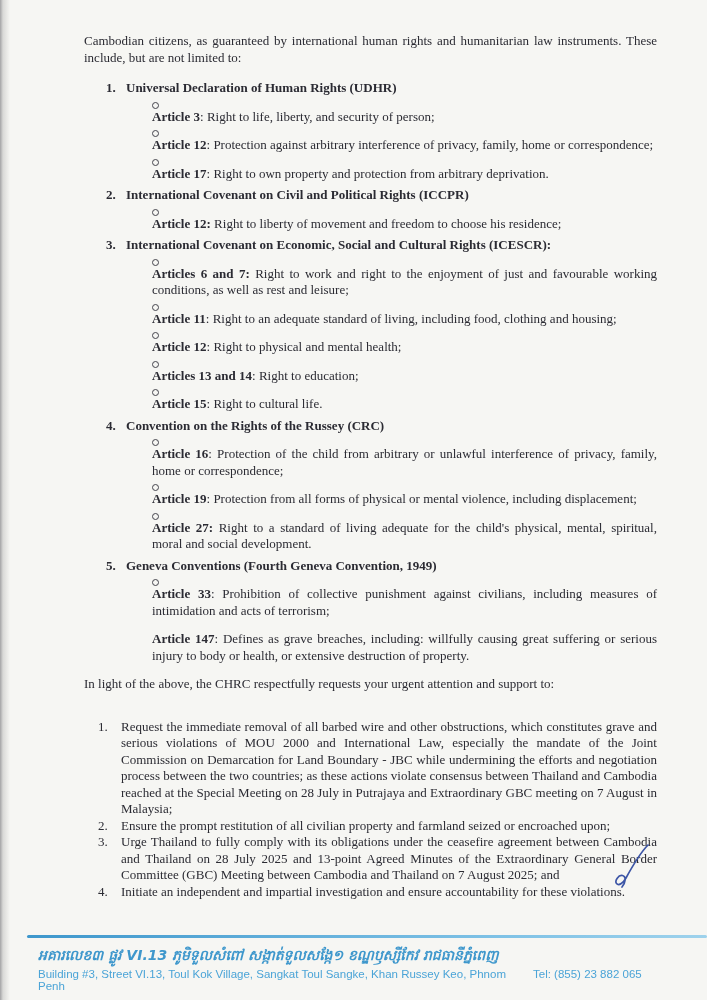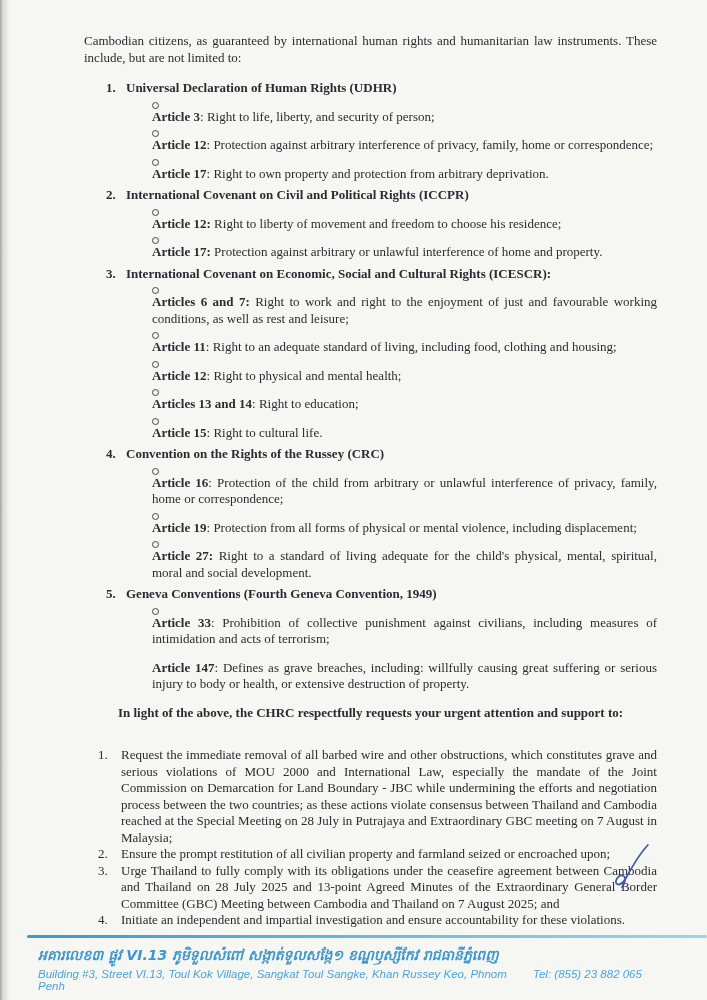--- a/index.html
+++ b/index.html
@@ -26,42 +26,42 @@
   .sec-title .suffix { font-weight:bold; }
 
   .bullet { display:flex; padding-left:68px;flex-direction:column; }
   .dot {
     flex:none; width:5px; height:5px; border:1px solid #44444c;
     border-radius:50%; margin:5px 13px 0 0; background:transparent;
   }
   .dot.hidden { visibility:hidden; }
   .btxt { flex:1; text-align:justify; }
 
-  .req-heading { font-weight:bold; margin:12px 0 26px 0;text-align:center; }
+  .req-heading { font-weight:normal; margin:12px 0 26px 0; }
 
   .req { display:flex; }
   .req-num { flex:none; width:23px; margin-left:14px; }
   .req-txt { flex:1; text-align:justify; }
 
   .signature { position:absolute; left:612px; top:842px; }
 
   .footer { position:absolute; left:0; top:935px; width:707px; }
   .footer-line {
     margin-left:27px; height:2.5px; border-radius:2px;
     background:linear-gradient(to right, #3e97cc, #7fc2e6 70%, #9ed2ec);
   }
   .footer-khmer {
     margin:7px 0 0 38px; color:#3e97cc;
     font-family:"DejaVu Sans", sans-serif;
     font-style:italic; font-weight:bold; font-size:14px; line-height:20px;
   }
   .footer-row {
     display:flex; margin:3px 0 0 38px;
     font-family:"Liberation Sans", sans-serif;
-    font-style:italic; font-size:11.5px; color:#4ba4d7;
+    font-size:11.5px; color:#4ba4d7;
   }
   .footer-addr { width:495px; }
 </style>
 </head>
 <body>
 
 <div class="scan-edge"></div>
 
 <div class="content">
 
@@ -87,24 +87,20 @@
   </div>
 
   <div class="sec">
     <div class="sec-head">
       <span class="sec-num">2.</span>
       <span class="sec-title"><b>International Covenant on Civil and Political Rights (ICCPR)</b><span class="suffix"></span></span>
     </div>
     <div class="bullet">
       <span class="dot"></span>
       <span class="btxt"><b>Article 12:</b><span> Right to liberty of movement and freedom to choose his residence;</span></span>
-    </div>
-    <div class="bullet">
-      <span class="dot"></span>
-      <span class="btxt"><b>Article 17:</b><span> Protection against arbitrary or unlawful interference of home and property.</span></span>
     </div>
   </div>
 
   <div class="sec">
     <div class="sec-head">
       <span class="sec-num">3.</span>
       <span class="sec-title"><b>International Covenant on Economic, Social and Cultural Rights (ICESCR):</b><span class="suffix"></span></span>
     </div>
     <div class="bullet">
       <span class="dot"></span>

